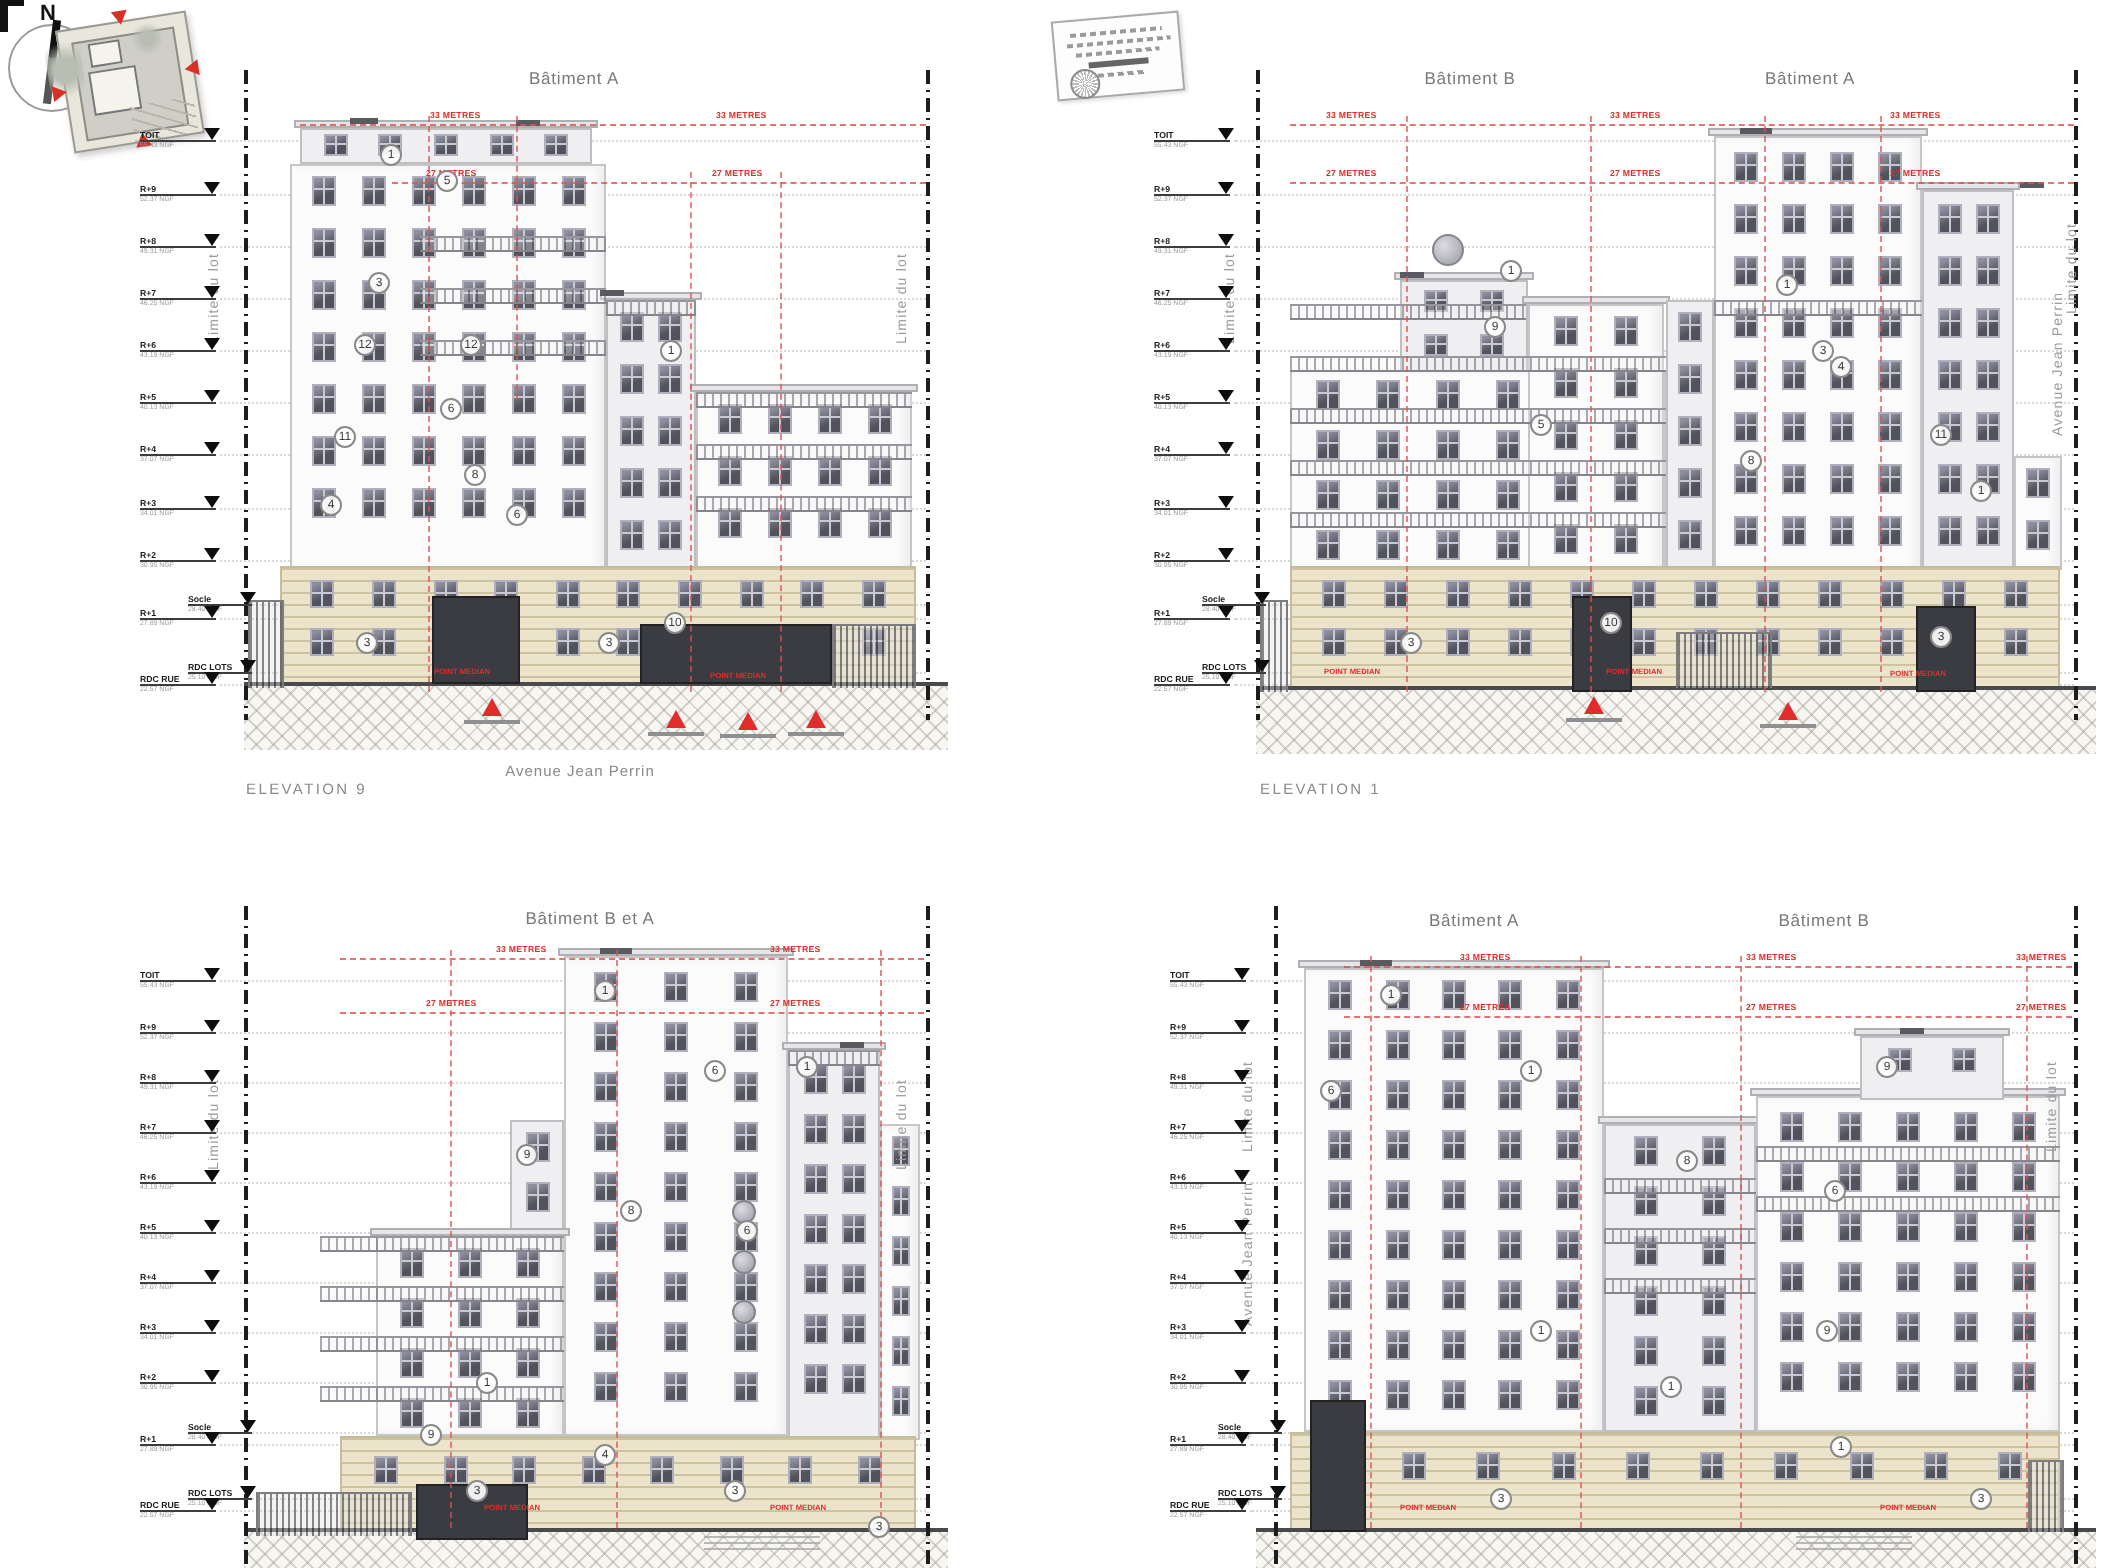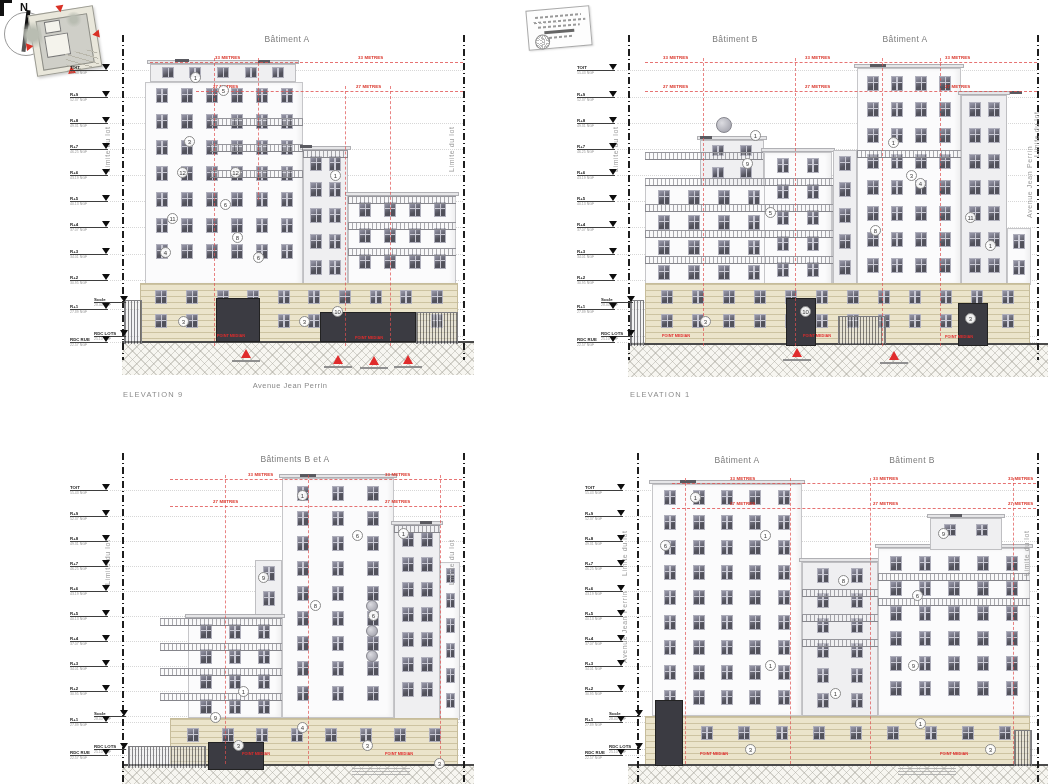--- a/index.html
+++ b/index.html
@@ -798,21 +798,21 @@
     <div class="abs lvl-val" style="left: 70px; top: 723px;">27.89 NGF</div>
     <div class="abs lvl-tri" style="left: 102px; top: 716px;"></div>
     <div class="abs lvl-label" style="left: 94px; top: 742px;">RDC LOTS</div>
     <div class="abs lvl-line" style="left: 94px; top: 749px; width: 32px;"></div>
     <div class="abs lvl-val" style="left: 94px; top: 750px;">25.10 NGF</div>
     <div class="abs lvl-tri" style="left: 120px; top: 743px;"></div>
     <div class="abs lvl-label" style="left: 70px; top: 748px;">RDC RUE</div>
     <div class="abs lvl-line" style="left: 70px; top: 755px; width: 38px;"></div>
     <div class="abs lvl-val" style="left: 70px; top: 756px;">22.57 NGF</div>
     <div class="abs lvl-tri" style="left: 102px; top: 749px;"></div>
-    <div class="abs title" style="left: 295px; top: 454px;">Bâtiments B et A</div>
+    <div class="abs title" style="left: 295px; top: 454px;">Bâtiment B et A</div>
     <div class="abs circle" style="left: 297px; top: 490px; width: 11px; height: 11px;">1</div>
     <div class="abs circle" style="left: 352px; top: 530px; width: 11px; height: 11px;">6</div>
     <div class="abs circle" style="left: 398px; top: 528px; width: 11px; height: 11px;">1</div>
     <div class="abs circle" style="left: 310px; top: 600px; width: 11px; height: 11px;">8</div>
     <div class="abs circle" style="left: 368px; top: 610px; width: 11px; height: 11px;">6</div>
     <div class="abs circle" style="left: 258px; top: 572px; width: 11px; height: 11px;">9</div>
     <div class="abs circle" style="left: 238px; top: 686px; width: 11px; height: 11px;">1</div>
     <div class="abs circle" style="left: 297px; top: 722px; width: 11px; height: 11px;">4</div>
     <div class="abs circle" style="left: 210px; top: 712px; width: 11px; height: 11px;">9</div>
     <div class="abs circle" style="left: 233px; top: 740px; width: 11px; height: 11px;">3</div>

